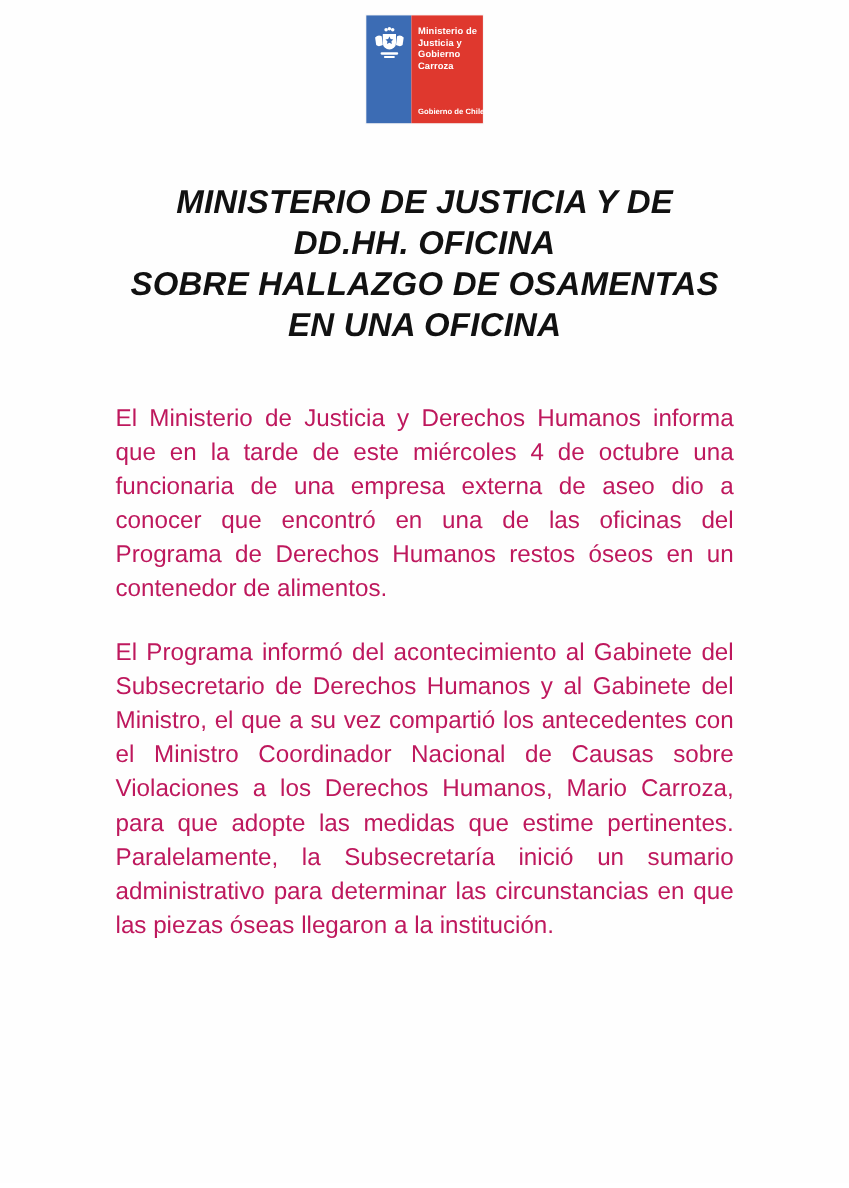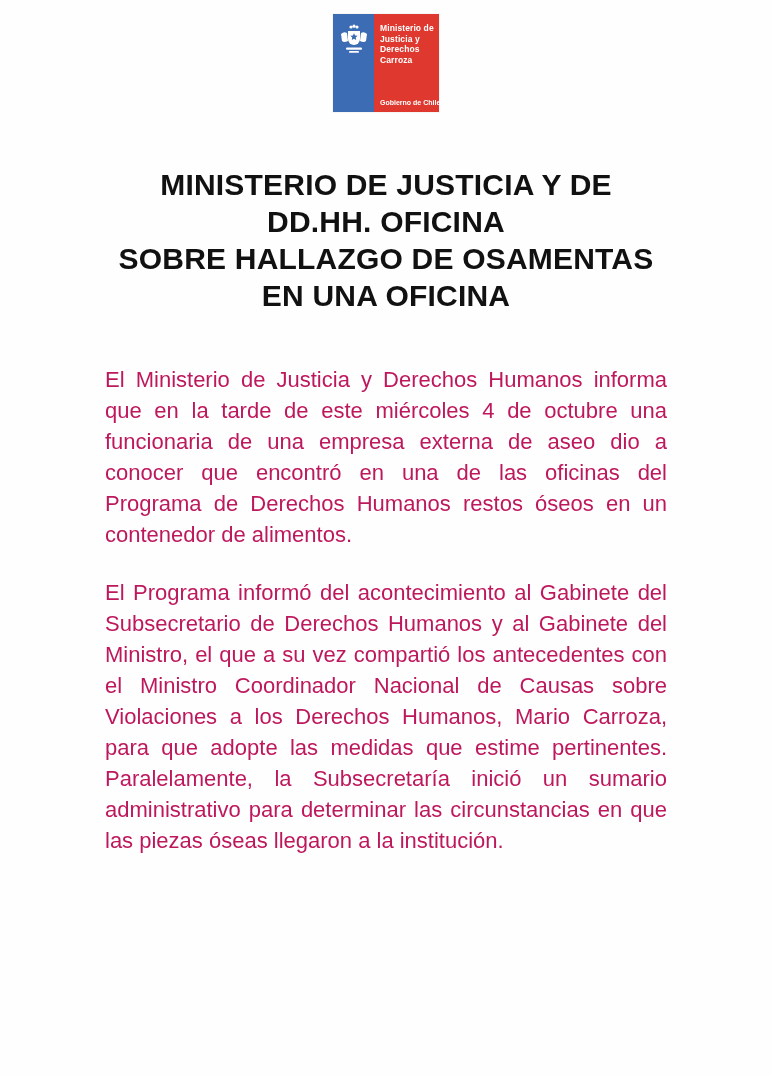--- a/index.html
+++ b/index.html
@@ -63,20 +63,21 @@
   }
   
   .doc-title {
     margin-top: 54px;
     text-align: center;
     font-weight: bold;
     font-size: 30px;
     line-height: 37px;
     color: #111111;
     letter-spacing: 0.2px;
+    font-style: italic;
   }
   
   .doc-body {
     width: 562px;
     margin: 50px auto 0 auto;
     font-size: 22px;
     line-height: 31px;
     color: #be185d;
   }
   .doc-body p {
@@ -110,21 +111,21 @@
               <rect x="7" y="23.5" width="16" height="2.2" rx="1"></rect>
               <rect x="10" y="27" width="10" height="1.8" rx="0.9"></rect>
             </g>
           </svg>
         </span>
       </div>
       <div class="logo-red">
         <div class="logo-ministry">
           <div>Ministerio de</div>
           <div>Justicia y</div>
-          <div>Derechos</div>
+          <div>Gobierno</div>
           <div>Carroza</div>
         </div>
         <div class="logo-gobierno">Gobierno de Chile</div>
       </div>
     </div>
   </div>
 
   <div class="doc-title">
     <div>MINISTERIO DE JUSTICIA Y DE</div>
     <div>DD.HH. OFICINA</div>

